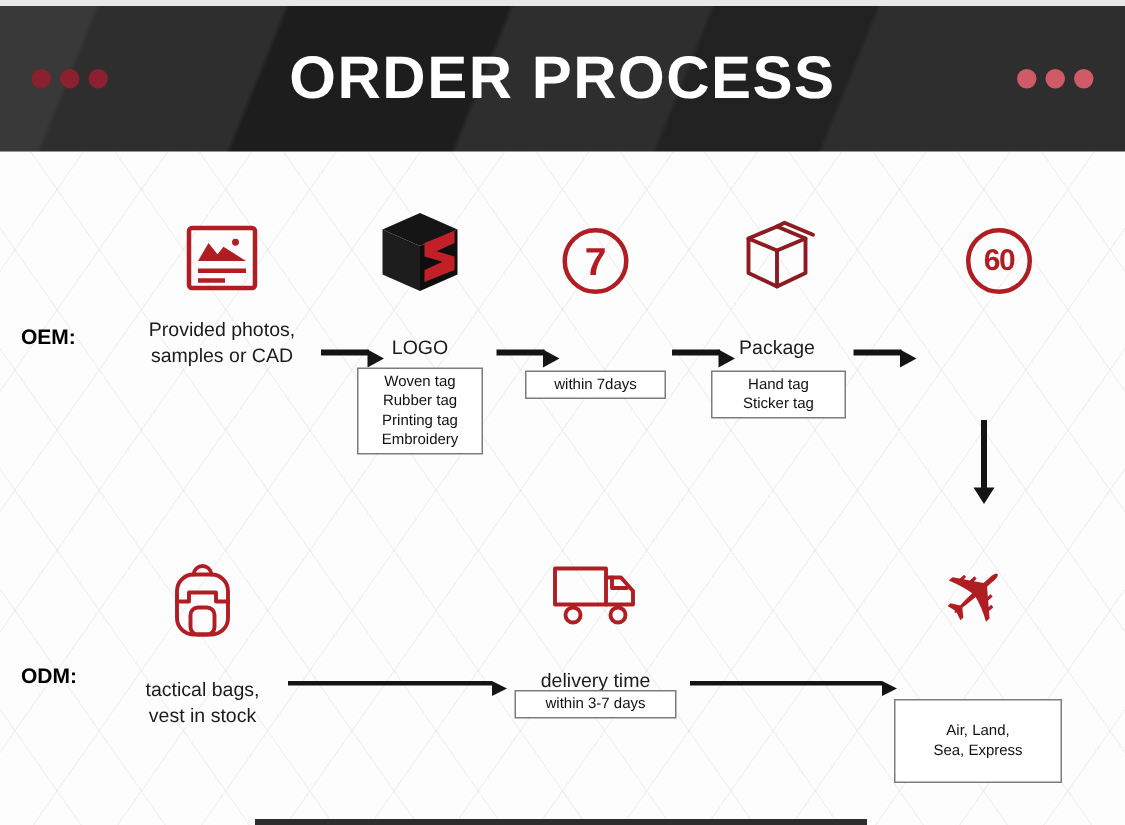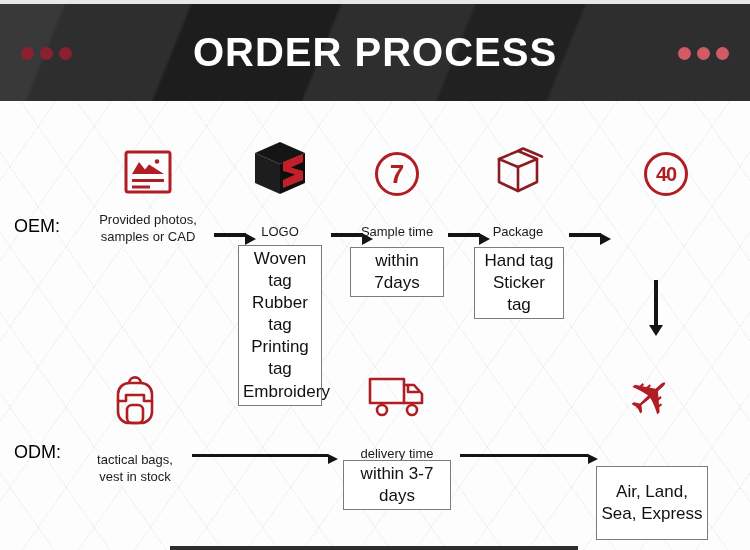--- a/index.html
+++ b/index.html
@@ -24,23 +24,23 @@
   .dots { position:absolute; top:42px; z-index:2; }
   .dots.left { left:18px; }
   .dots.right { right:18px; }
   .dots i { display:inline-block; width:13px; height:13px; border-radius:50%; margin:0 3px; }
   .dots.left i { background:#8b2130; }
   .dots.right i { background:#d05a65; }
 
   
   .abs { position:absolute; }
   .pre { white-space:pre-line; }
-  .row-label { font-size:18px; font-weight:normal; color:#000; }
+  .row-label { font-size:14px; font-weight:bold; color:#000; }
   .step-title { font-size:13px; color:#1b1b1b; text-align:center; line-height:1.28; }
-  .vbox { background:#ffffff; border:1px solid #7c7c7c; font-size:17px; color:#111;
+  .vbox { background:#ffffff; border:1px solid #7c7c7c; font-size:10px; color:#111;
     text-align:center; line-height:1.3; padding:2px 4px; }
 
   .badge { width:44px; height:44px; border:3.5px solid #b01e24; border-radius:50%;
     display:flex; align-items:center; justify-content:center; color:#b01e24; font-weight:bold; background:transparent; }
   .badge.n7 { font-size:26px; }
   .badge.n40 { font-size:20px; letter-spacing:-1px; }
 
   
   .arrow-thick { height:0; border-top:4px solid #141414; }
   .arrow-thick::after { content:""; position:absolute; right:-10px; top:-4px; width:0; height:0;
@@ -93,41 +93,40 @@
   <div class="abs vbox pre" style="left:238px; top:241px; width:84px;">Woven tag
 Rubber tag
 Printing tag
 Embroidery</div>
 
   <div class="abs arrow-thick" style="left:331px; top:229px; width:32px;"></div>
 
   <div class="abs badge n7" style="left:375px; top:148px;">
     <span>7</span>
   </div>
-  <div class="abs step-title" style="left:347px; top:220px; width:100px;">Sample time</div>
   <div class="abs vbox" style="left:350px; top:243px; width:94px;">within 7days</div>
 
   <div class="abs arrow-thick" style="left:448px; top:229px; width:32px;"></div>
 
   <svg class="abs" style="left:492px; top:142px;" width="52" height="50" viewBox="0 0 52 50">
     <g fill="none" stroke="#8c1c22" stroke-width="2.6" stroke-linejoin="round" stroke-linecap="round">
       <polygon points="26,5 45,13 26,21 7,13"></polygon>
       <polyline points="7,13 7,36 26,45 45,36 45,13"></polyline>
       <line x1="26" y1="21" x2="26" y2="45"></line>
       <polyline points="26,5 31,2.5 50,10.5"></polyline>
     </g>
   </svg>
   <div class="abs step-title" style="left:468px; top:220px; width:100px;">Package</div>
   <div class="abs vbox pre" style="left:474px; top:243px; width:90px;">Hand tag
 Sticker tag</div>
 
   <div class="abs arrow-thick" style="left:569px; top:229px; width:32px;"></div>
 
   <div class="abs badge n40" style="left:644px; top:148px;">
-    <span>40</span>
+    <span>60</span>
   </div>
 
   <div class="abs arrow-down" style="left:654px; top:276px; height:46px;"></div>
 
   <svg class="abs" style="left:108px; top:367px;" width="54" height="58" viewBox="0 0 54 58">
     <g fill="none" stroke="#b01e24" stroke-width="2.6" stroke-linecap="round" stroke-linejoin="round">
       <path d="M21 12 C22 4.5 32 4.5 33 12"></path>
       <rect x="10" y="12" width="34" height="40" rx="11"></rect>
       <path d="M10 30 L18 30 L18 24 L36 24 L36 30 L44 30"></path>
       <rect x="19" y="34" width="16" height="18" rx="5"></rect>

